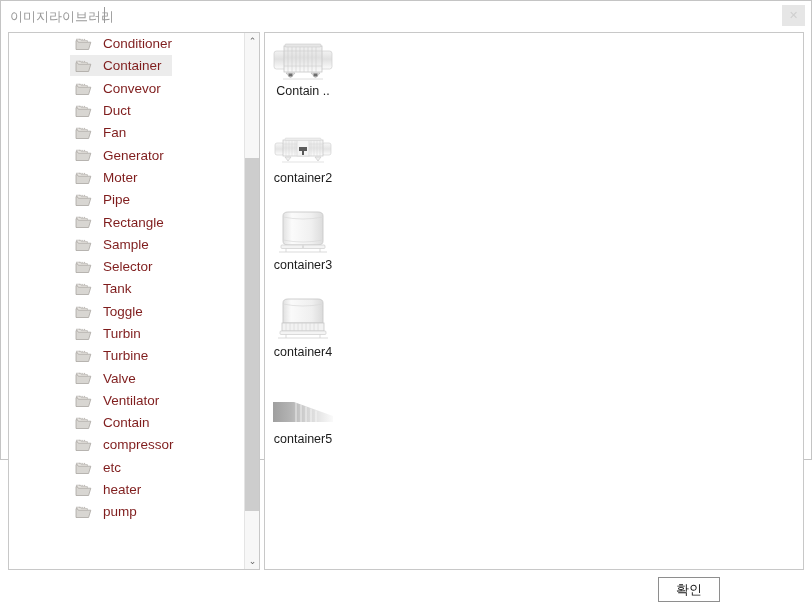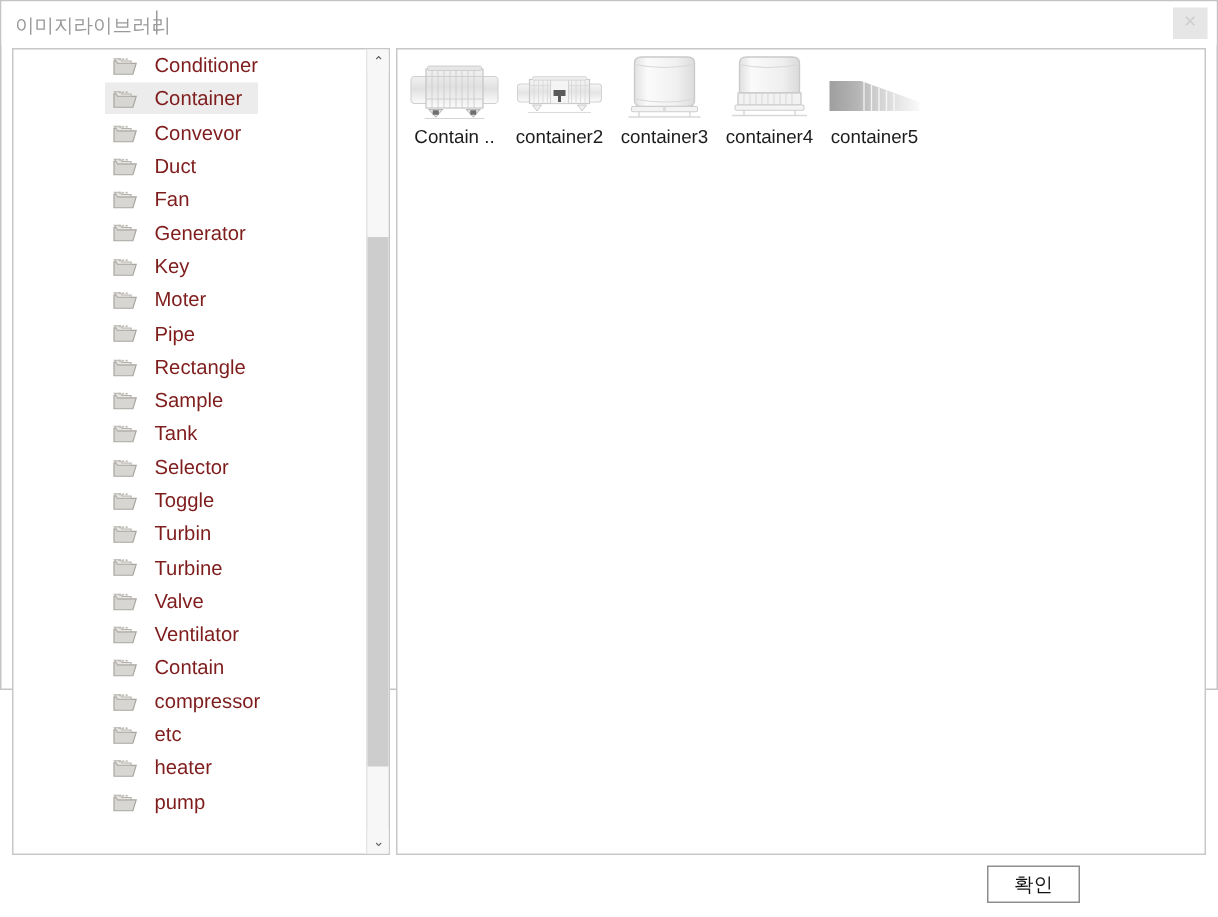--- a/index.html
+++ b/index.html
@@ -178,22 +178,23 @@
     border: 1px solid #c8c8c8;
     background: #ffffff;
     box-sizing: border-box;
     overflow: hidden;
   }
   .thumb-grid {
     position: absolute;
     left: 3px;
     top: 3px;
     display: flex;
-    flex-direction: row;
+    flex-direction: column;
     align-items: flex-start;
+    gap: 19px;
   }
   .thumb-cell {
     width: 70px;
     height: 68px;
     display: flex;
     flex-direction: column;
     align-items: center;
     justify-content: flex-start;
     cursor: default;
   }
@@ -314,30 +315,20 @@
             <span class="tree-label">Generator</span>
           </div>
           <div class="tree-item">
             <span class="folder-ic"><svg width="17" height="13" viewBox="0 0 17 13">
                 <path d="M1 2.6 L1 11.5 L13.6 11.5 L15.8 4.2 L3.4 4.2 L2.4 2.6 Z" fill="#d8d6d2" stroke="#a9a6a1" stroke-width="0.8"></path>
                 <path d="M1.2 1.2 L5.4 1.2 L6.2 2.6 L12.4 2.6 L12.4 4.2 L3.4 4.2 L2.4 2.6 Z" fill="#e8e6e2" stroke="#b5b2ad" stroke-width="0.7"></path>
                 <rect x="4.1" y="0.9" width="1.4" height="1.2" fill="#bfbcb7"></rect>
                 <rect x="6.4" y="0.9" width="1.4" height="1.2" fill="#bfbcb7"></rect>
                 <rect x="8.7" y="0.9" width="1.4" height="1.2" fill="#bfbcb7"></rect>
               </svg></span>
-            <span class="tree-label">Key</span>
-          </div>
-          <div class="tree-item">
-            <span class="folder-ic"><svg width="17" height="13" viewBox="0 0 17 13">
-                <path d="M1 2.6 L1 11.5 L13.6 11.5 L15.8 4.2 L3.4 4.2 L2.4 2.6 Z" fill="#d8d6d2" stroke="#a9a6a1" stroke-width="0.8"></path>
-                <path d="M1.2 1.2 L5.4 1.2 L6.2 2.6 L12.4 2.6 L12.4 4.2 L3.4 4.2 L2.4 2.6 Z" fill="#e8e6e2" stroke="#b5b2ad" stroke-width="0.7"></path>
-                <rect x="4.1" y="0.9" width="1.4" height="1.2" fill="#bfbcb7"></rect>
-                <rect x="6.4" y="0.9" width="1.4" height="1.2" fill="#bfbcb7"></rect>
-                <rect x="8.7" y="0.9" width="1.4" height="1.2" fill="#bfbcb7"></rect>
-              </svg></span>
             <span class="tree-label">Moter</span>
           </div>
           <div class="tree-item">
             <span class="folder-ic"><svg width="17" height="13" viewBox="0 0 17 13">
                 <path d="M1 2.6 L1 11.5 L13.6 11.5 L15.8 4.2 L3.4 4.2 L2.4 2.6 Z" fill="#d8d6d2" stroke="#a9a6a1" stroke-width="0.8"></path>
                 <path d="M1.2 1.2 L5.4 1.2 L6.2 2.6 L12.4 2.6 L12.4 4.2 L3.4 4.2 L2.4 2.6 Z" fill="#e8e6e2" stroke="#b5b2ad" stroke-width="0.7"></path>
                 <rect x="4.1" y="0.9" width="1.4" height="1.2" fill="#bfbcb7"></rect>
                 <rect x="6.4" y="0.9" width="1.4" height="1.2" fill="#bfbcb7"></rect>
                 <rect x="8.7" y="0.9" width="1.4" height="1.2" fill="#bfbcb7"></rect>
               </svg></span>
@@ -364,31 +355,31 @@
             <span class="tree-label">Sample</span>
           </div>
           <div class="tree-item">
             <span class="folder-ic"><svg width="17" height="13" viewBox="0 0 17 13">
                 <path d="M1 2.6 L1 11.5 L13.6 11.5 L15.8 4.2 L3.4 4.2 L2.4 2.6 Z" fill="#d8d6d2" stroke="#a9a6a1" stroke-width="0.8"></path>
                 <path d="M1.2 1.2 L5.4 1.2 L6.2 2.6 L12.4 2.6 L12.4 4.2 L3.4 4.2 L2.4 2.6 Z" fill="#e8e6e2" stroke="#b5b2ad" stroke-width="0.7"></path>
                 <rect x="4.1" y="0.9" width="1.4" height="1.2" fill="#bfbcb7"></rect>
                 <rect x="6.4" y="0.9" width="1.4" height="1.2" fill="#bfbcb7"></rect>
                 <rect x="8.7" y="0.9" width="1.4" height="1.2" fill="#bfbcb7"></rect>
               </svg></span>
+            <span class="tree-label">Selector</span>
+          </div>
+          <div class="tree-item">
+            <span class="folder-ic"><svg width="17" height="13" viewBox="0 0 17 13">
+                <path d="M1 2.6 L1 11.5 L13.6 11.5 L15.8 4.2 L3.4 4.2 L2.4 2.6 Z" fill="#d8d6d2" stroke="#a9a6a1" stroke-width="0.8"></path>
+                <path d="M1.2 1.2 L5.4 1.2 L6.2 2.6 L12.4 2.6 L12.4 4.2 L3.4 4.2 L2.4 2.6 Z" fill="#e8e6e2" stroke="#b5b2ad" stroke-width="0.7"></path>
+                <rect x="4.1" y="0.9" width="1.4" height="1.2" fill="#bfbcb7"></rect>
+                <rect x="6.4" y="0.9" width="1.4" height="1.2" fill="#bfbcb7"></rect>
+                <rect x="8.7" y="0.9" width="1.4" height="1.2" fill="#bfbcb7"></rect>
+              </svg></span>
             <span class="tree-label">Tank</span>
-          </div>
-          <div class="tree-item">
-            <span class="folder-ic"><svg width="17" height="13" viewBox="0 0 17 13">
-                <path d="M1 2.6 L1 11.5 L13.6 11.5 L15.8 4.2 L3.4 4.2 L2.4 2.6 Z" fill="#d8d6d2" stroke="#a9a6a1" stroke-width="0.8"></path>
-                <path d="M1.2 1.2 L5.4 1.2 L6.2 2.6 L12.4 2.6 L12.4 4.2 L3.4 4.2 L2.4 2.6 Z" fill="#e8e6e2" stroke="#b5b2ad" stroke-width="0.7"></path>
-                <rect x="4.1" y="0.9" width="1.4" height="1.2" fill="#bfbcb7"></rect>
-                <rect x="6.4" y="0.9" width="1.4" height="1.2" fill="#bfbcb7"></rect>
-                <rect x="8.7" y="0.9" width="1.4" height="1.2" fill="#bfbcb7"></rect>
-              </svg></span>
-            <span class="tree-label">Selector</span>
           </div>
           <div class="tree-item">
             <span class="folder-ic"><svg width="17" height="13" viewBox="0 0 17 13">
                 <path d="M1 2.6 L1 11.5 L13.6 11.5 L15.8 4.2 L3.4 4.2 L2.4 2.6 Z" fill="#d8d6d2" stroke="#a9a6a1" stroke-width="0.8"></path>
                 <path d="M1.2 1.2 L5.4 1.2 L6.2 2.6 L12.4 2.6 L12.4 4.2 L3.4 4.2 L2.4 2.6 Z" fill="#e8e6e2" stroke="#b5b2ad" stroke-width="0.7"></path>
                 <rect x="4.1" y="0.9" width="1.4" height="1.2" fill="#bfbcb7"></rect>
                 <rect x="6.4" y="0.9" width="1.4" height="1.2" fill="#bfbcb7"></rect>
                 <rect x="8.7" y="0.9" width="1.4" height="1.2" fill="#bfbcb7"></rect>
               </svg></span>
             <span class="tree-label">Toggle</span>

